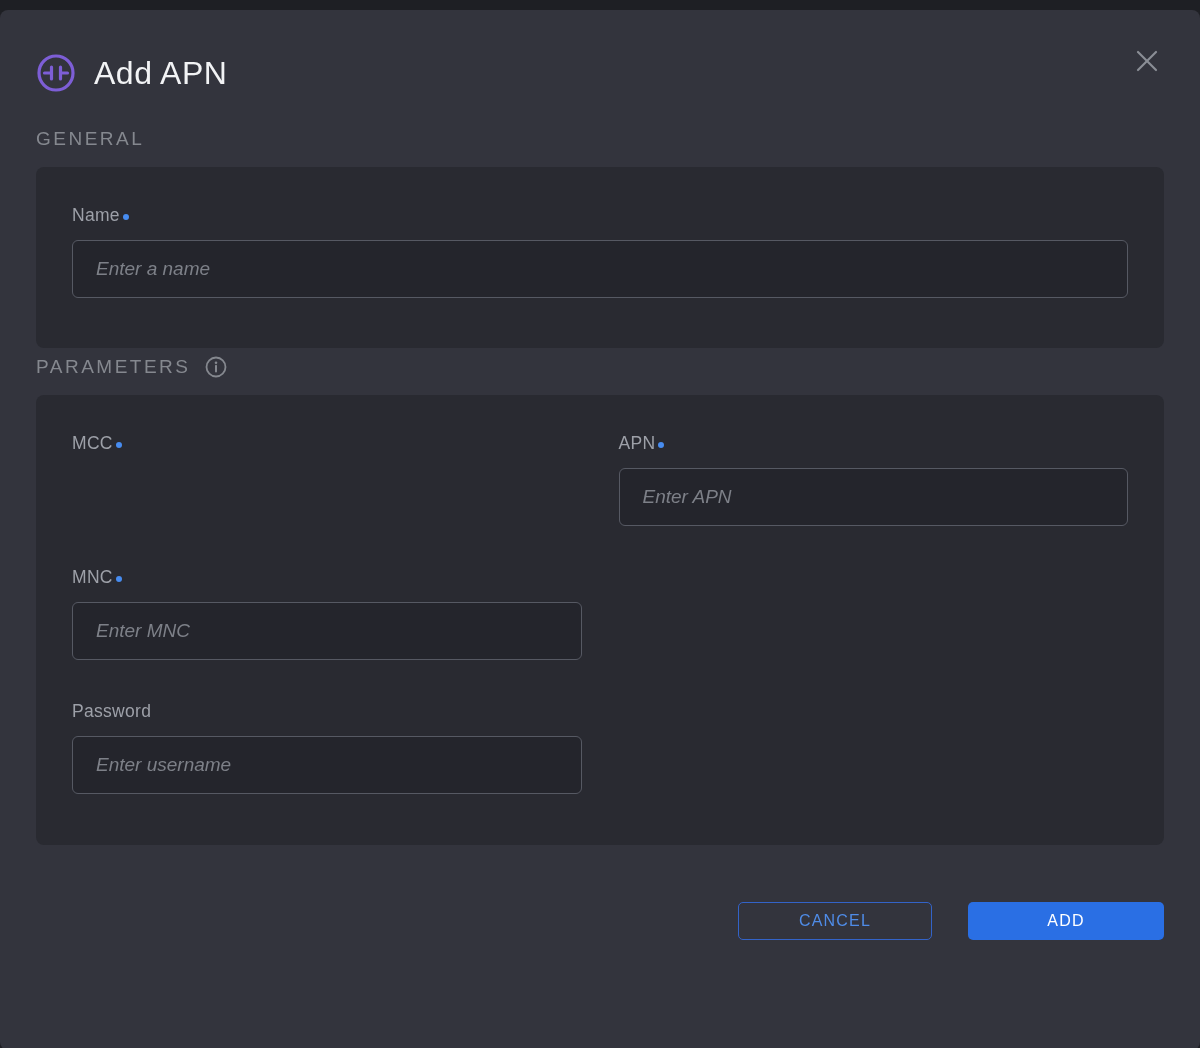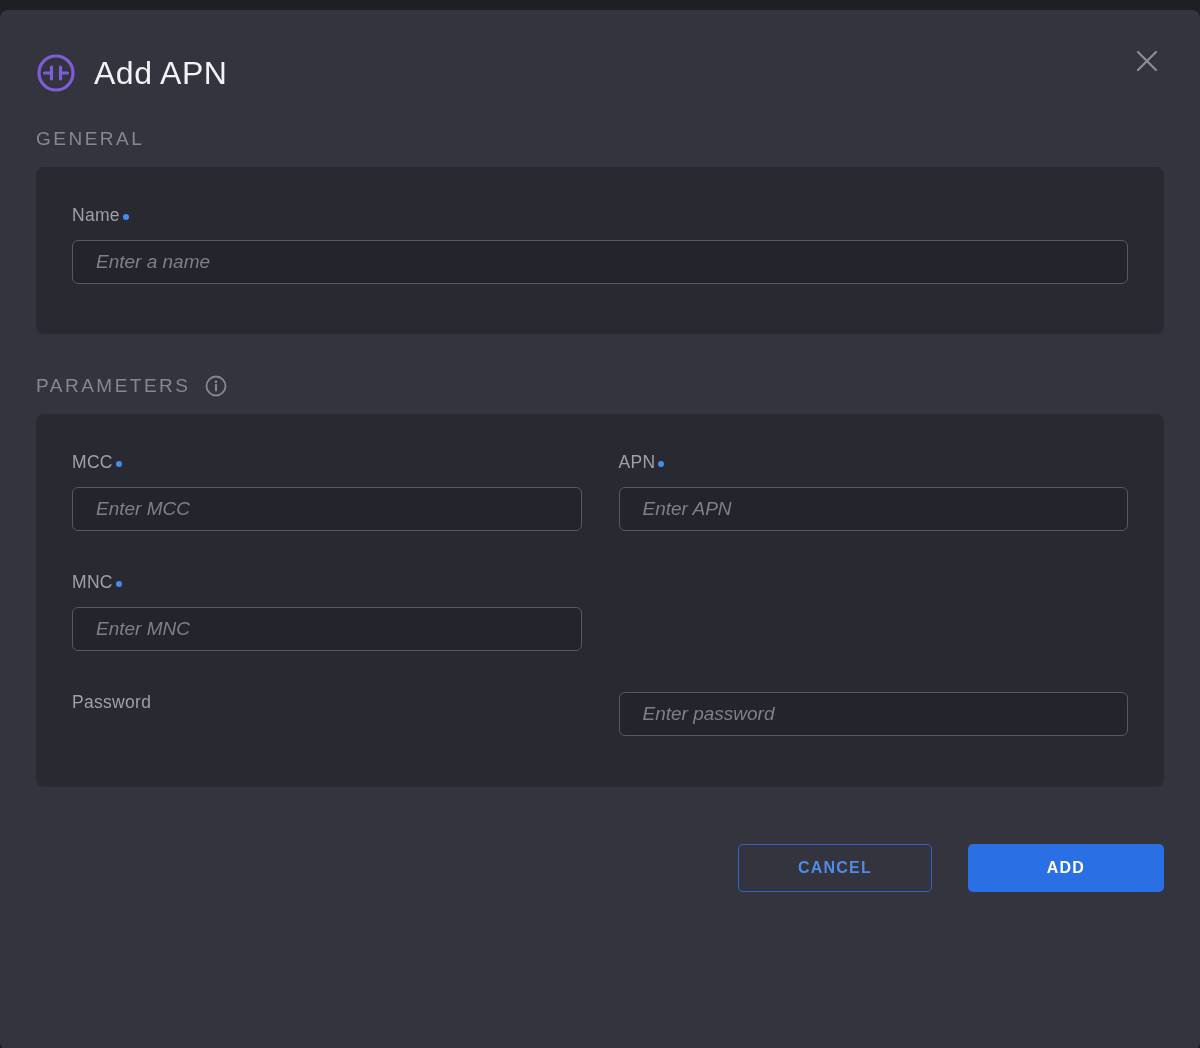--- a/index.html
+++ b/index.html
@@ -46,21 +46,21 @@
   .section-label {
     margin-top: 36px;
     display: flex;
     align-items: center;
     gap: 14px;
     color: #85888f;
     font-size: 19px;
     font-weight: 400;
     letter-spacing: 2.5px;
   }
-  .section-label.parameters { margin-top: 41px; text-align: right; }
+  .section-label.parameters { margin-top: 8px; text-align: right; }
   .info-icon { width: 22px; height: 22px; display: block; }
   
   .panel {
     margin-top: 17px;
     background: #292a31;
     border-radius: 8px;
     padding: 38px 36px 50px 36px;
   }
   .panel.grid {
     display: grid;
@@ -82,21 +82,21 @@
   .req-dot {
     width: 6px; height: 6px;
     border-radius: 50%;
     background: #478cf0;
     display: inline-block;
     margin-left: 3px;
     margin-top: 2px;
   }
   .text-input {
     width: 100%;
-    height: 44px;
+    height: 58px;
     background: rgba(0,0,0,0.10);
     border: 1px solid #565963;
     border-radius: 6px;
     padding: 0 23px;
     color: #d8dade;
     font-size: 19px;
     font-family: "Liberation Sans", "DejaVu Sans", sans-serif;
     outline: none;
   }
   .text-input::placeholder {
@@ -105,24 +105,24 @@
     opacity: 1;
   }
   
   .footer {
     margin-top: 57px;
     display: flex;
     justify-content: flex-end;
     gap: 36px;
   }
   .btn {
-    height: 48px;
+    height: 38px;
     border-radius: 5px;
     font-size: 16px;
-    font-weight: 700;
+    font-weight: 400;
     letter-spacing: 1.2px;
     cursor: pointer;
     font-family: "Liberation Sans", "DejaVu Sans", sans-serif;
   }
   .btn-outline {
     width: 194px;
     background: transparent;
     border: 1.5px solid #3363c8;
     color: #4f8ce8;
   }
@@ -186,21 +186,20 @@
     </span>
   </div>
 
   <div class="panel grid">
 
     <div class="field">
       <div class="field-label">
         <span>MCC</span>
           <span class="req-dot"></span>
       </div>
-      <input class="text-input" type="text" placeholder="Enter MCC" style="">
     </div>
 
     <div class="field">
       <div class="field-label">
         <span>APN</span>
           <span class="req-dot"></span>
       </div>
       <input class="text-input" type="text" placeholder="Enter APN" style="">
     </div>
 
@@ -211,24 +210,24 @@
       </div>
       <input class="text-input" type="text" placeholder="Enter MNC" style="">
     </div>
 
     <div class="field-spacer"></div>
 
     <div class="field">
       <div class="field-label">
         <span>Password</span>
       </div>
-    </div>
-
-    <div class="field">
-      <input class="text-input" type="text" placeholder="Enter password" style="">
+      <input class="text-input" type="text" placeholder="Enter username" style="">
+    </div>
+
+    <div class="field">
     </div>
 
   </div>
 
   <div class="footer">
     <button class="btn btn-outline">CANCEL</button>
     <button class="btn btn-primary">ADD</button>
   </div>
 
 </div>

